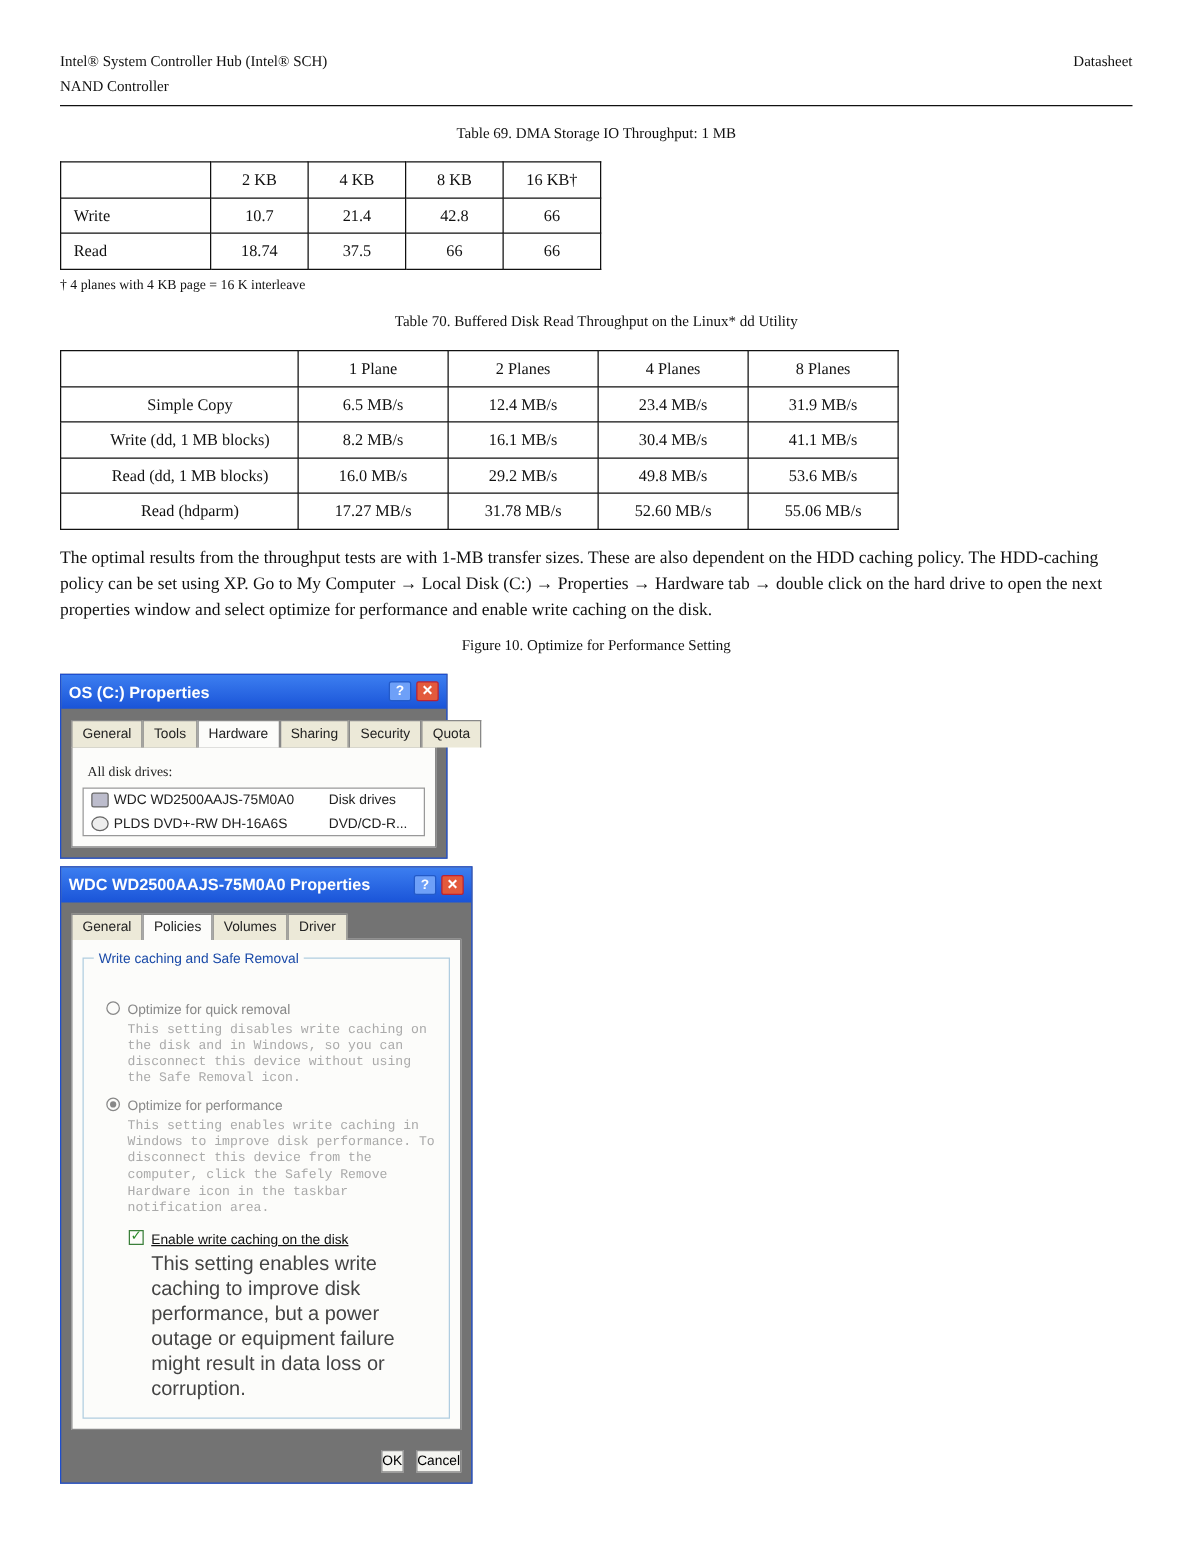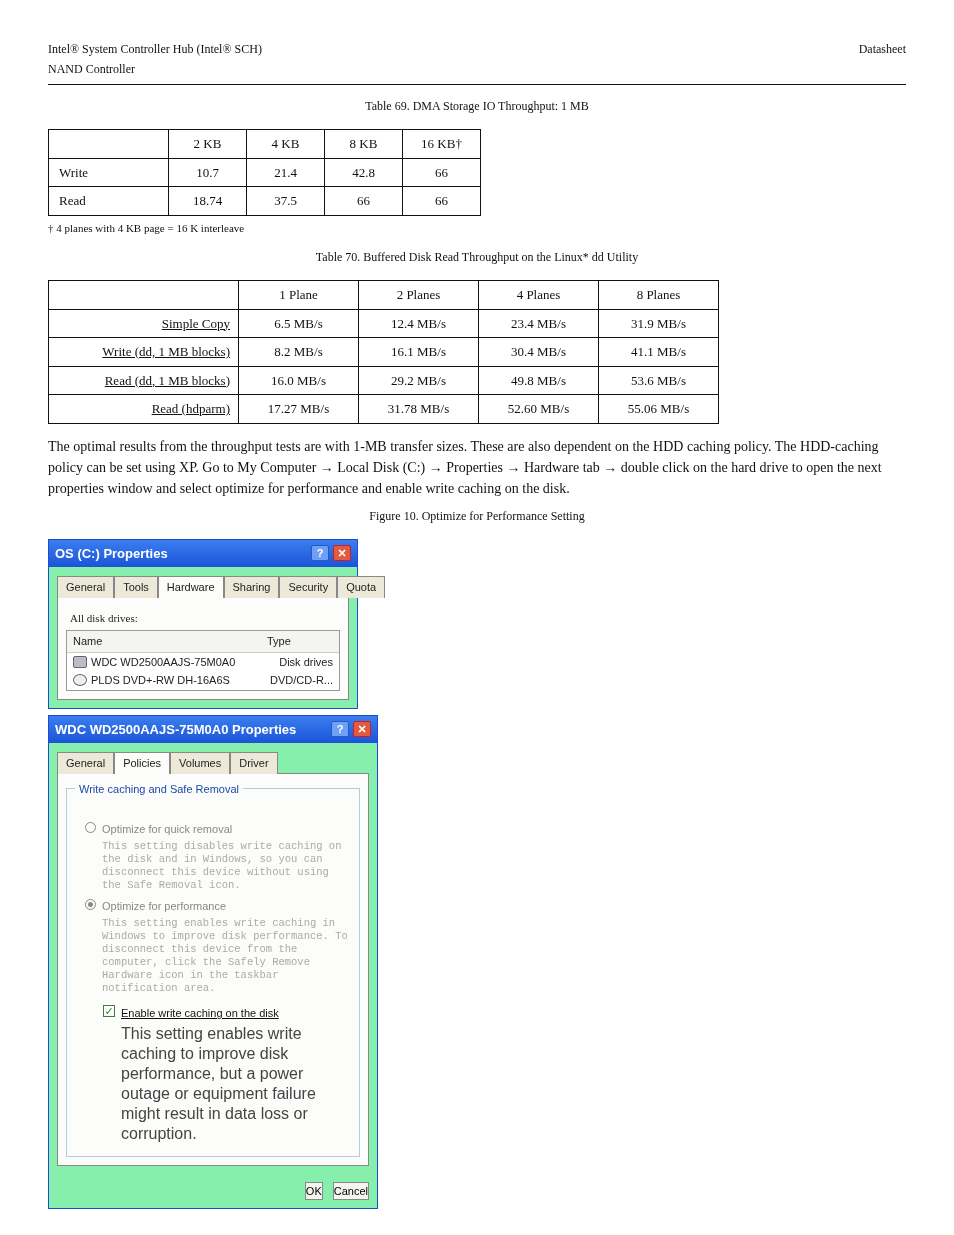--- a/index.html
+++ b/index.html
@@ -9,40 +9,40 @@
   .header-line { margin-bottom: 2px; }
   .section p { margin: 8px 0; }
   .section { margin: 12px 0 4px 0; }
   .caption { text-align: center; font-size: 12px; margin: 4px 0 14px 0; }
 
   table.data { border-collapse: collapse; margin: 4px 0; font-size: 13px; }
   table.data td { border: 0.6px solid #111; padding: 4px 8px; text-align: center; }
   table.t1 td { width: 78px; }
   table.t1 td:first-child { width: 120px; text-align: left; padding-left: 10px; }
   table.t2 td { width: 120px; }
-  table.t2 td:first-child { width: 190px; text-align: right; padding-left: 25px; text-decoration: underline; }
+  table.t2 td:first-child { width: 190px; text-align: center; padding-left: 25px; }
 
   
-  .win { border: 1px solid #1e4ecf; background: #86efac; font-family: Tahoma, sans-serif; font-size: 11px; color: #222; position: relative; }
+  .win { border: 1px solid #1e4ecf; background: #737373; font-family: Tahoma, sans-serif; font-size: 11px; color: #222; position: relative; }
   .titlebar { background: linear-gradient(#3c7ef0,#1a54d8); color: #fff; padding: 4px 6px; display: flex; align-items: center; justify-content: space-between; font-weight: bold; font-size: 13px; }
   .tb-buttons { display: flex; gap: 4px; }
   .tb-btn { width: 18px; height: 16px; background: #e0e0ff; border: 1px solid #235ac8; display: flex; align-items: center; justify-content: center; font-size: 11px; font-weight: bold; border-radius: 2px;}
   .tb-btn.close { background: #e35a3c; color: #fff; border-color: #b23; }
   .tb-btn.help { background: #6ea0f8; color: #fff; }
   .tabs { display:flex; gap:0; margin: 8px 8px 0 8px; font-size: 11px;}
   .tab { border:1px solid #888; border-bottom:none; padding:2px 8px; background:#ece9d8; position:relative; top:1px; }
   .tab.active { background:#fcfcfa; z-index:2; }
   .panel { border:1px solid #888; background:#fcfcfa; margin:0 8px 8px 8px; padding:8px;}
   .drives-label { margin: 4px 0 4px 4px; font-size:11px;font-family:Liberation Serif, serif;}
   .drives-list { border:1px solid #999; background:#fff; }
   .dl-header { display:flex; border-bottom:1px solid #ccc; background:#f4f4f0;}
   .dl-header div { padding:2px 6px; font-size:11px;}
   .dl-row { display:flex; padding:1px 6px; font-size:11px; align-items:center; gap:4px;}
   .dl-name { flex:1; display:flex; align-items:center; gap:4px;}
-  .dl-type { width:70px;text-align:right; }
+  .dl-type { width:70px; }
   .dicon { width:14px; height:12px; display:inline-block; }
   .dicon.hdd { background:#bcbccc; border:1px solid #666; border-radius:2px; }
   .dicon.dvd { background:#eee; border:1px solid #666; border-radius:50%; }
 
   .win1 { width: 310px; margin-top: 10px;}
   .win2 { width: 330px; margin-top: 6px;}
 
   .fieldset { border:1px solid #b0cde0; padding: 10px 10px 12px 10px; margin-top: 6px;}
   .fieldset .legend { position: relative; top:-18px; left:-2px; background:#fcfcfa; padding:0 4px; color:#1a4aa8; display:inline-block;}
   .opt { margin: 6px 0 2px 8px; color:#888;}
@@ -163,24 +163,20 @@
     <div class="tab">General</div>
     <div class="tab">Tools</div>
     <div class="tab active">Hardware</div>
     <div class="tab">Sharing</div>
     <div class="tab">Security</div>
     <div class="tab">Quota</div>
   </div>
   <div class="panel">
     <div class="drives-label">All disk drives:</div>
     <div class="drives-list">
-      <div class="dl-header">
-        <div style="flex:1">Name</div>
-        <div style="width:78px">Type</div>
-      </div>
       <div class="dl-row">
         <span class="dl-name">
             <span class="dicon hdd"></span>
             <span>WDC WD2500AAJS-75M0A0</span>
           </span>
         <span class="dl-type">Disk drives</span>
       </div>
       <div class="dl-row">
         <span class="dl-name">
             <span class="dicon dvd"></span>

